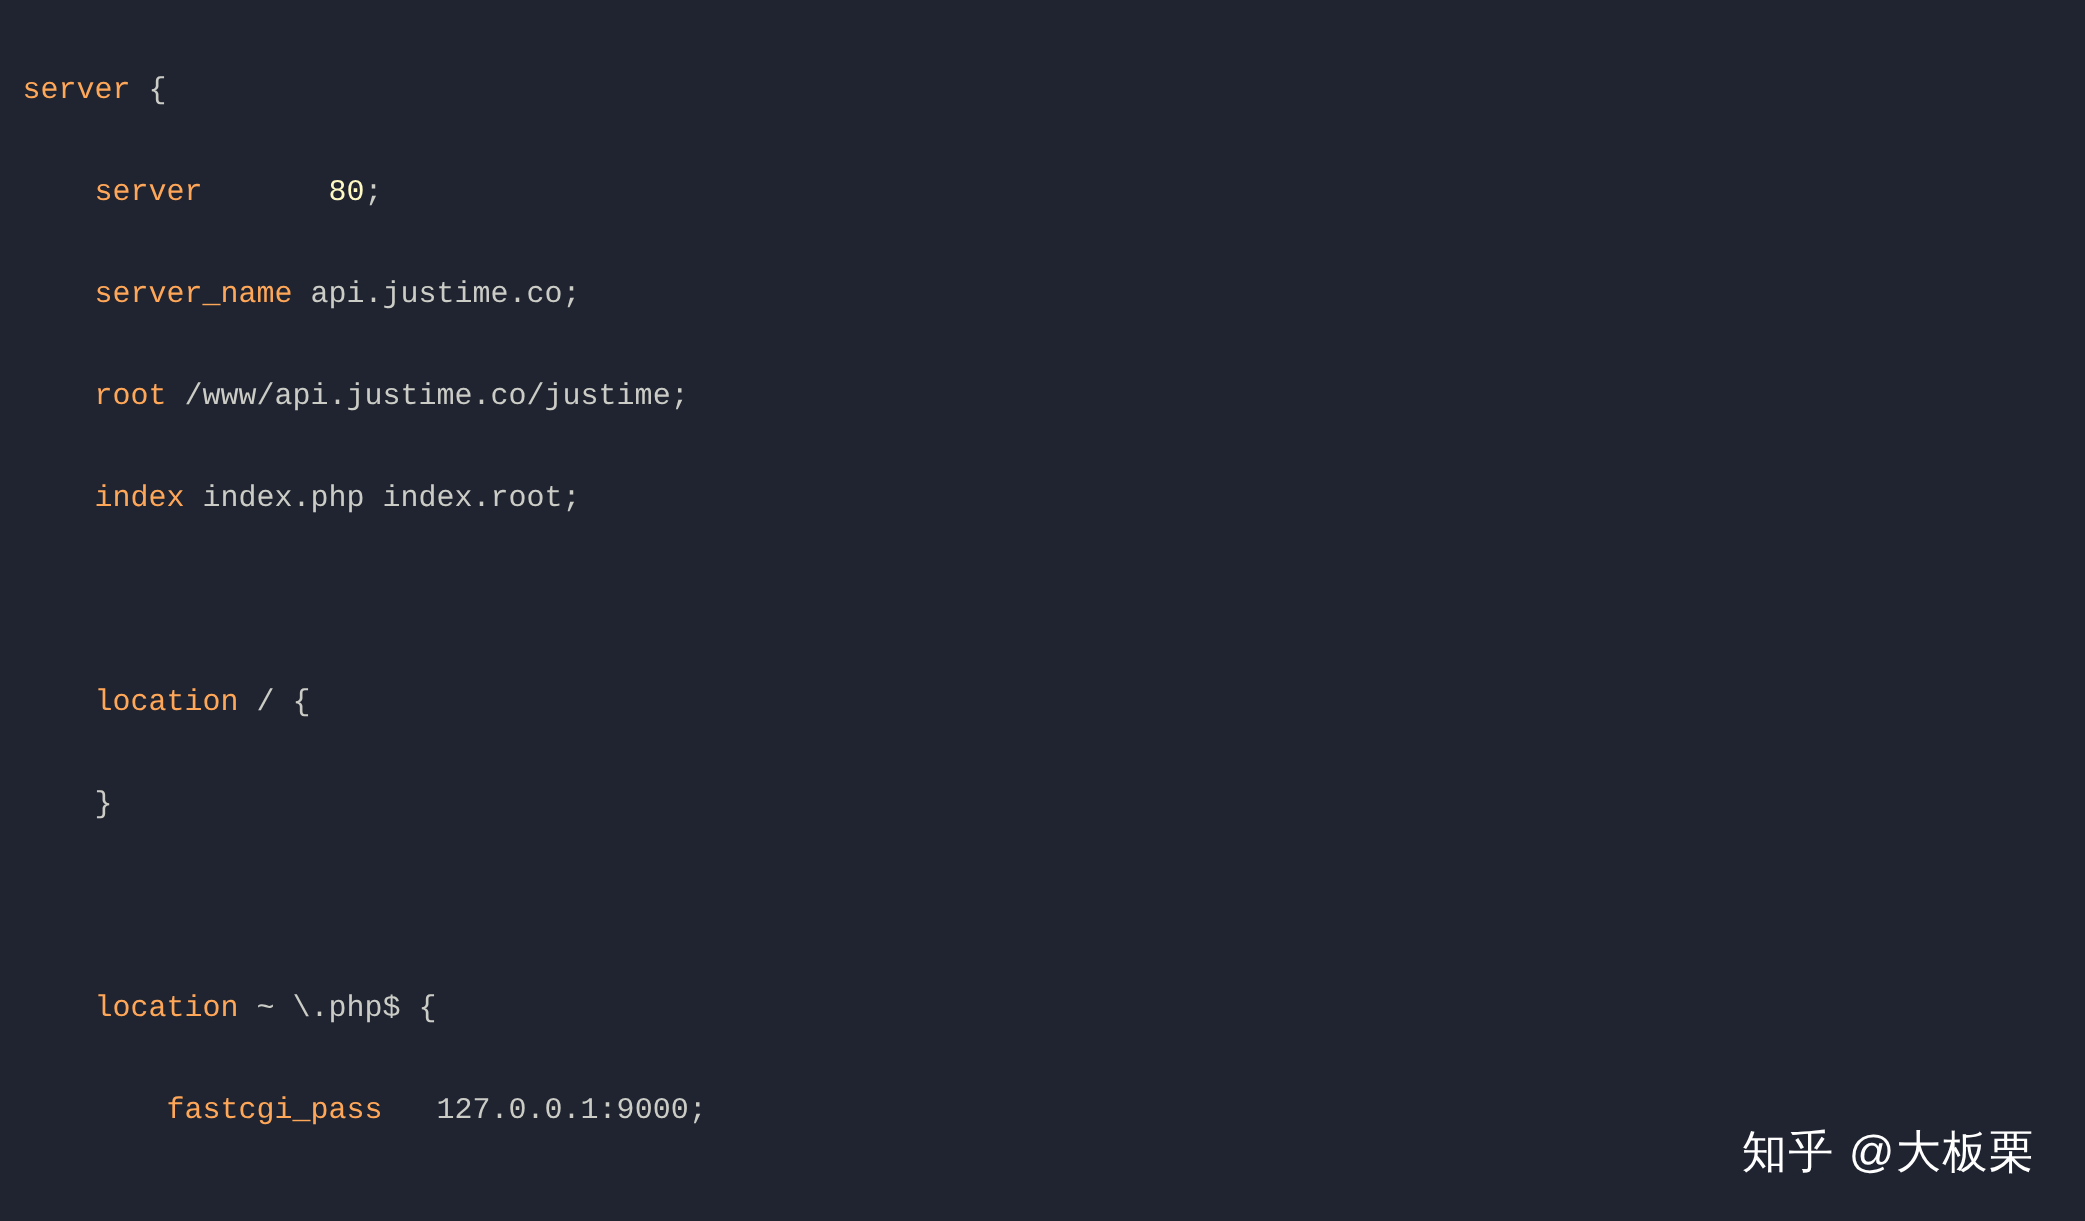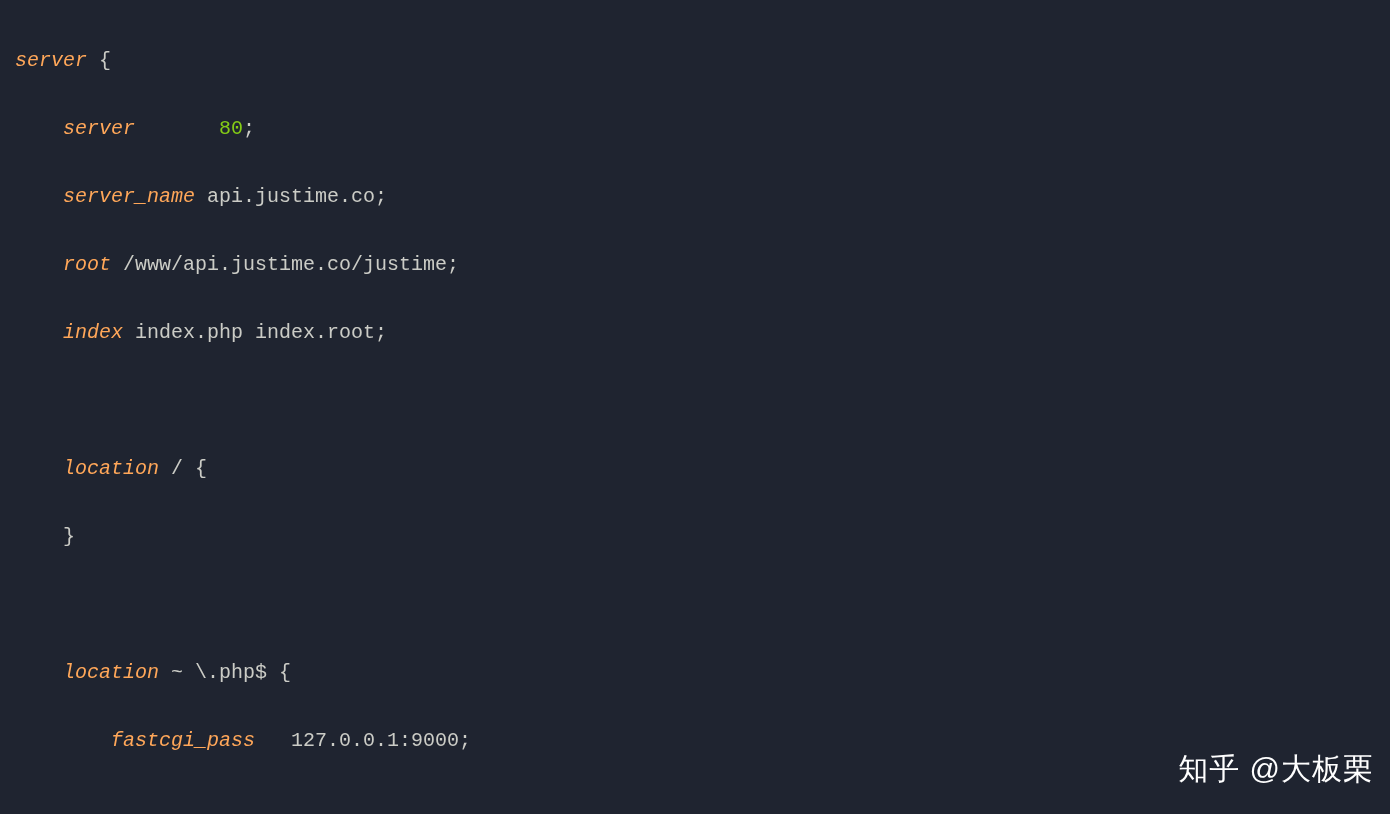--- a/index.html
+++ b/index.html
@@ -20,39 +20,38 @@
       position: relative;
     }
     .code-container {
       white-space: pre;
     }
     .line {
       display: block;
     }
     .keyword {
       color: #ffa759;
-      font-style: italic;
     }
     .number {
-      color: #84cc16;
+      color: #fef9c3;
       text-align: center;
     }
     .value {
       color: #cbccc6;
     }
     .punct {
       color: #cbccc6;
     }
     .regex {
       color: #cbccc6;
     }
     .watermark {
       position: absolute;
       bottom: 20px;
-      right: 16px;
+      right: 33px;
       color: #ffffff;
       font-size: 30px;
       font-family: -apple-system, BlinkMacSystemFont, 'Segoe UI', sans-serif;
       font-weight: 500;
       letter-spacing: 1px;
     }
   </style>
 </head>
 <body>
 

